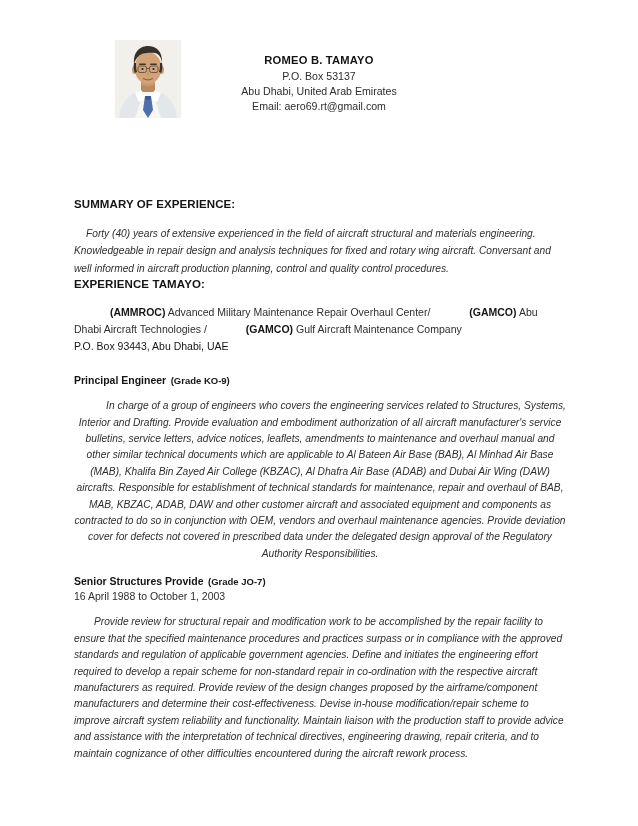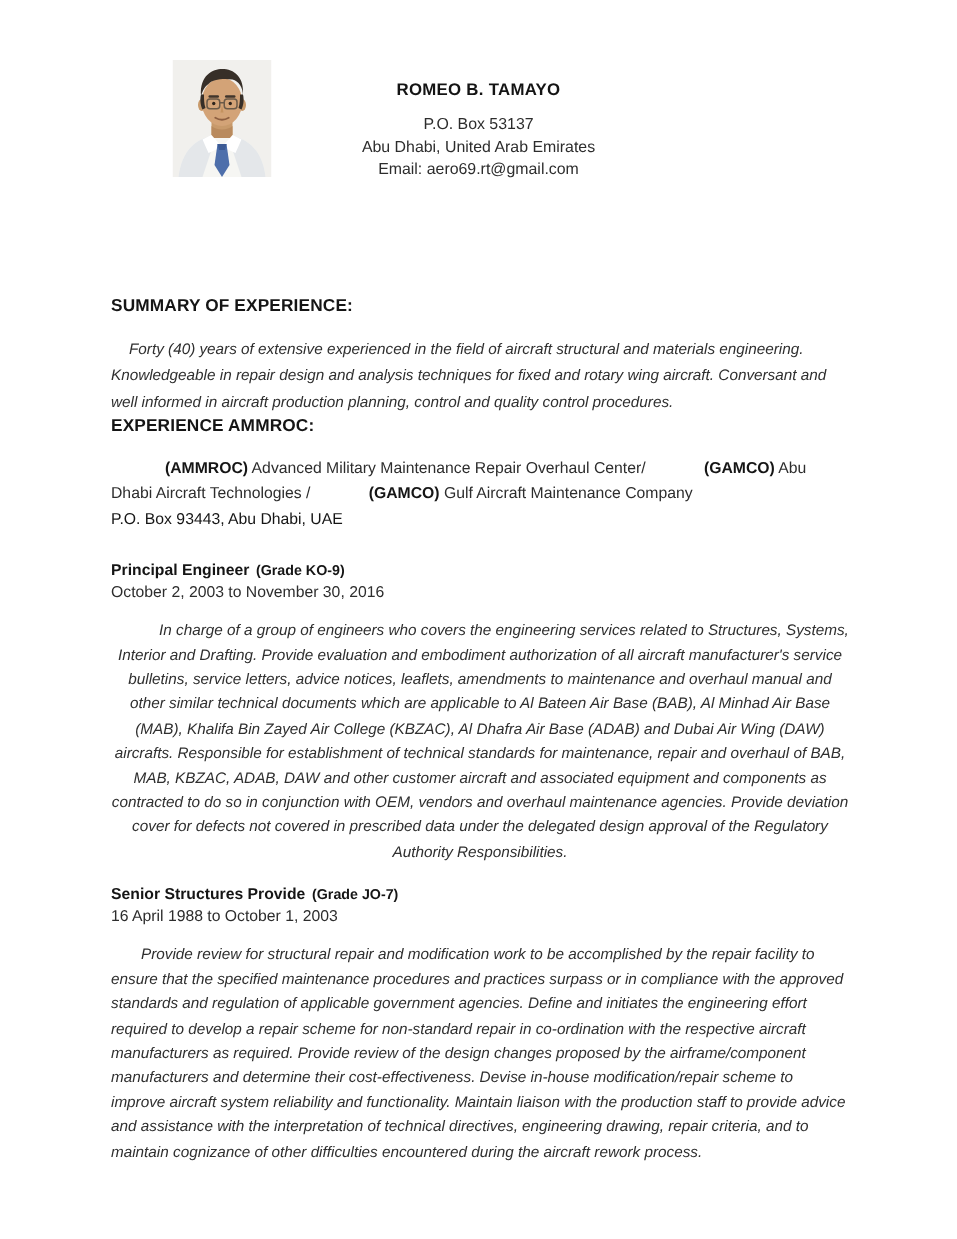--- a/index.html
+++ b/index.html
@@ -28,21 +28,21 @@
     text-align: center;
     font-size: 10.6px;
     line-height: 15px;
     color: #2d2d2d;
   }
   .contact .name {
     font-size: 11.2px;
     font-weight: bold;
     color: #141414;
     letter-spacing: 0.2px;
-    margin-bottom: 8px;
+    margin-bottom: 1px;
   }
   
   .doc-body {
     position: absolute;
     left: 74px;
     top: 197px;
     width: 492px;
   }
   h2.section-heading {
     font-size: 11.5px;
@@ -145,28 +145,27 @@
     <div>P.O. Box 53137</div>
     <div>Abu Dhabi, United Arab Emirates</div>
     <div>Email: aero69.rt@gmail.com</div>
   </div>
 
   <div class="doc-body">
 
     <h2 class="section-heading">SUMMARY OF EXPERIENCE:</h2>
     <p class="para summary-para">Forty (40) years of extensive experienced in the field of aircraft structural and materials engineering. Knowledgeable in repair design and analysis techniques for fixed and rotary wing aircraft.  Conversant and well informed in aircraft production planning, control and quality control procedures.</p>
 
-    <h2 class="section-heading heading-experience">EXPERIENCE AMMROC:</h2>
+    <h2 class="section-heading heading-experience">EXPERIENCE TAMAYO:</h2>
 
     <p class="company"><b>(AMMROC)</b><span> Advanced Military Maintenance Repair Overhaul Center/ </span><b>(GAMCO)</b><span> Abu Dhabi Aircraft Technologies / </span><b>(GAMCO)</b><span> Gulf Aircraft Maintenance Company</span></p>
     <p class="company-address">P.O. Box 93443, Abu Dhabi, UAE</p>
 
     <section class="role">
       <p class="role-title-line"><span class="role-title">Principal Engineer</span> <span class="role-grade">(Grade KO-9)</span></p>
-      <p class="role-dates">October 2, 2003 to November 30, 2016</p>
       <p class="para desc indent-lg">In charge of a group of engineers who covers the engineering services related to Structures, Systems, Interior and Drafting.  Provide evaluation and embodiment authorization of all aircraft manufacturer's service bulletins, service letters, advice notices, leaflets, amendments to maintenance and overhaul manual and other similar technical documents which are applicable to Al Bateen Air Base (BAB), Al Minhad Air Base (MAB), Khalifa Bin Zayed Air College (KBZAC), Al Dhafra Air Base (ADAB) and Dubai Air Wing (DAW) aircrafts. Responsible for establishment of technical standards for maintenance, repair and overhaul of BAB, MAB, KBZAC, ADAB, DAW and other customer aircraft and associated equipment and components as contracted to do so in conjunction with OEM, vendors and overhaul maintenance agencies. Provide deviation cover for defects not covered in prescribed data under the delegated design approval of the Regulatory Authority Responsibilities.</p>
     </section>
 
     <section class="role role--second">
       <p class="role-title-line"><span class="role-title">Senior Structures Provide</span> <span class="role-grade">(Grade JO-7)</span></p>
       <p class="role-dates">16 April 1988 to October 1, 2003</p>
       <p class="para desc indent-md">Provide review for structural repair and modification work to be accomplished by the repair facility to ensure that the specified maintenance procedures and practices surpass or in compliance with the approved standards and regulation of applicable government agencies. Define and initiates the engineering effort required to develop a repair scheme for non-standard repair in co-ordination with the respective aircraft manufacturers as required. Provide review of the design changes proposed by the airframe/component manufacturers and determine their cost-effectiveness. Devise in-house modification/repair scheme to improve aircraft system reliability and functionality.  Maintain liaison with the production staff to provide advice and assistance with the interpretation of technical directives, engineering drawing, repair criteria, and to maintain cognizance of other difficulties encountered during the aircraft rework process.</p>
     </section>
 
   </div>

